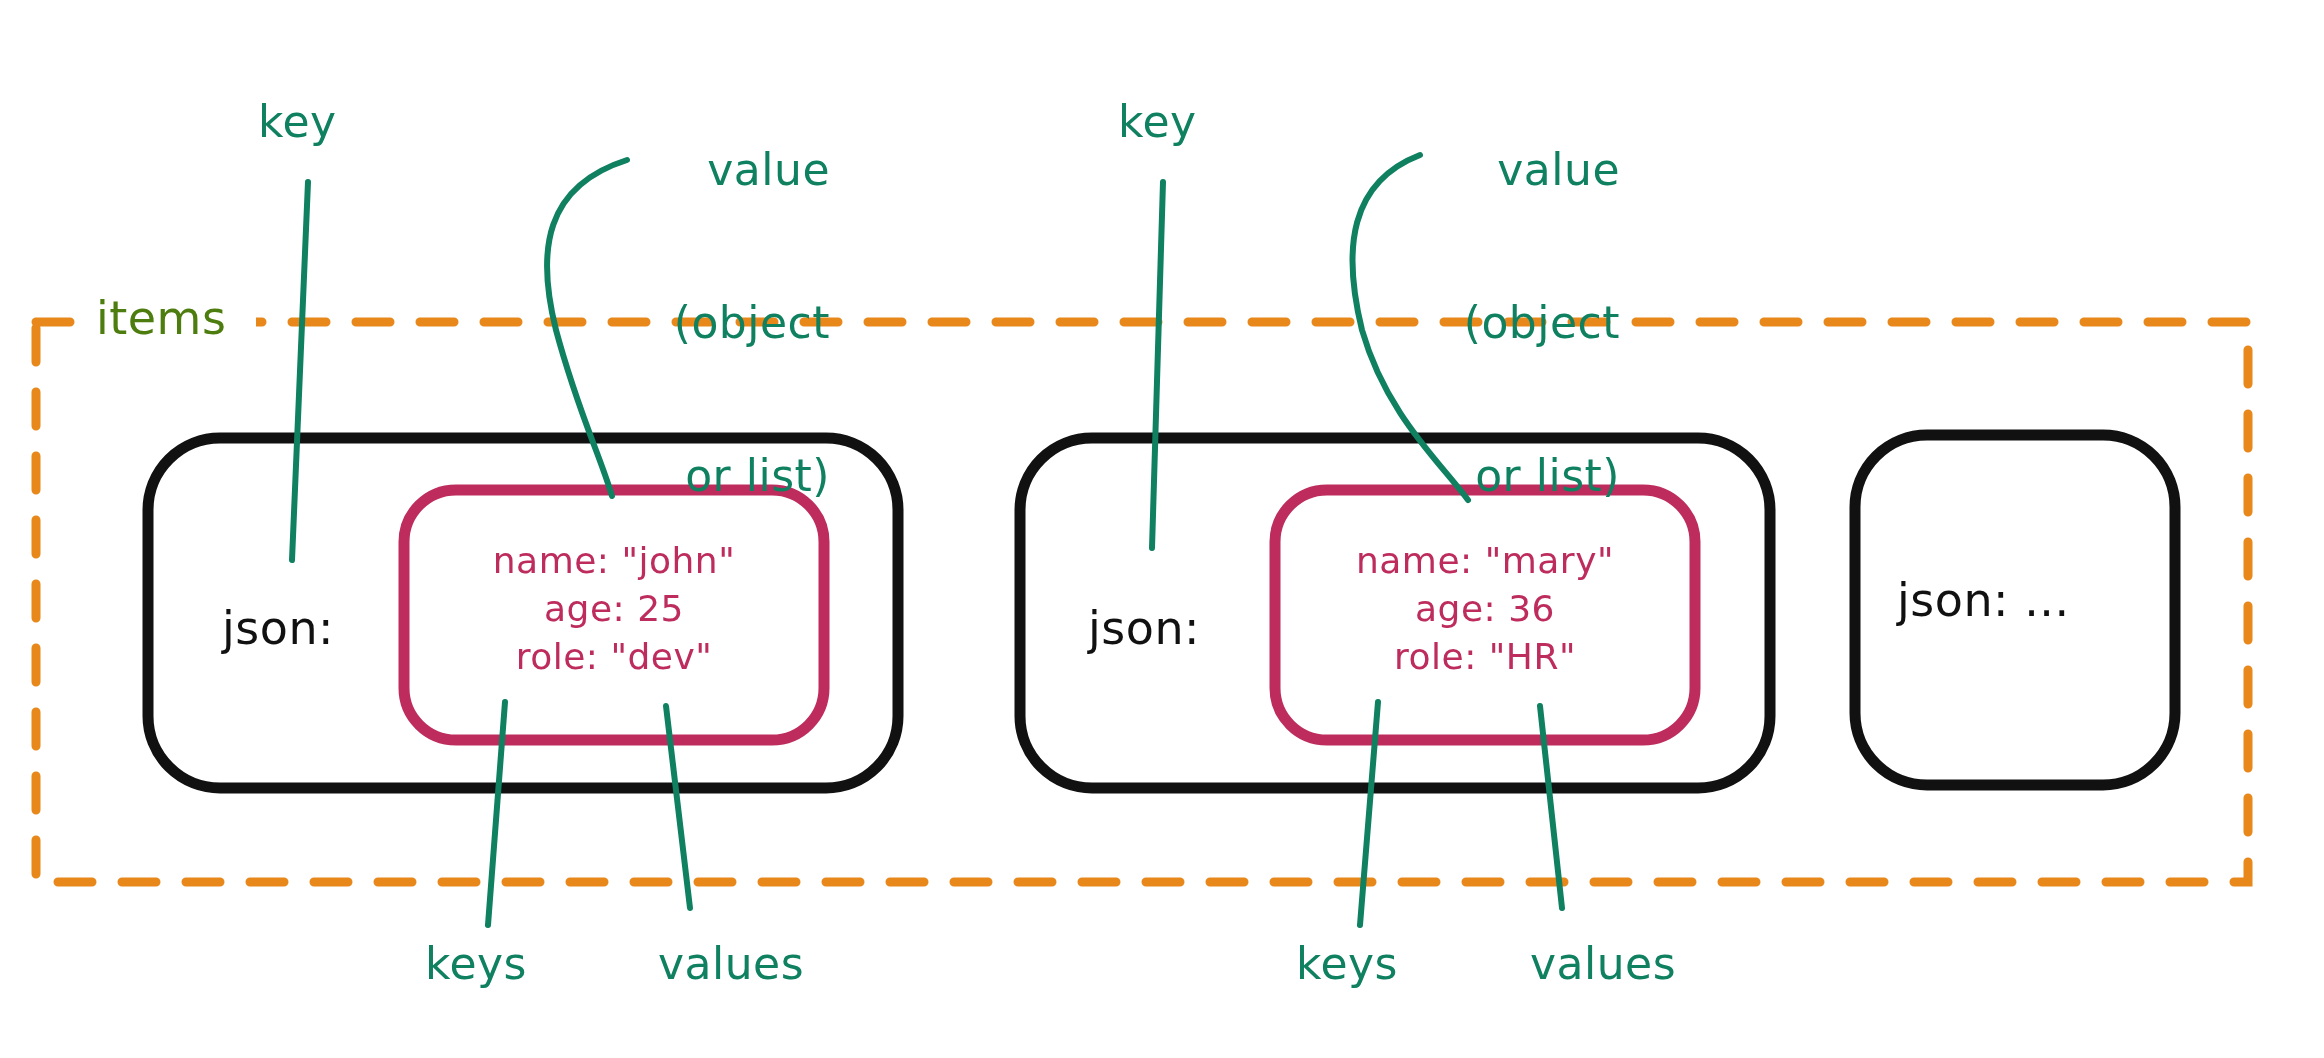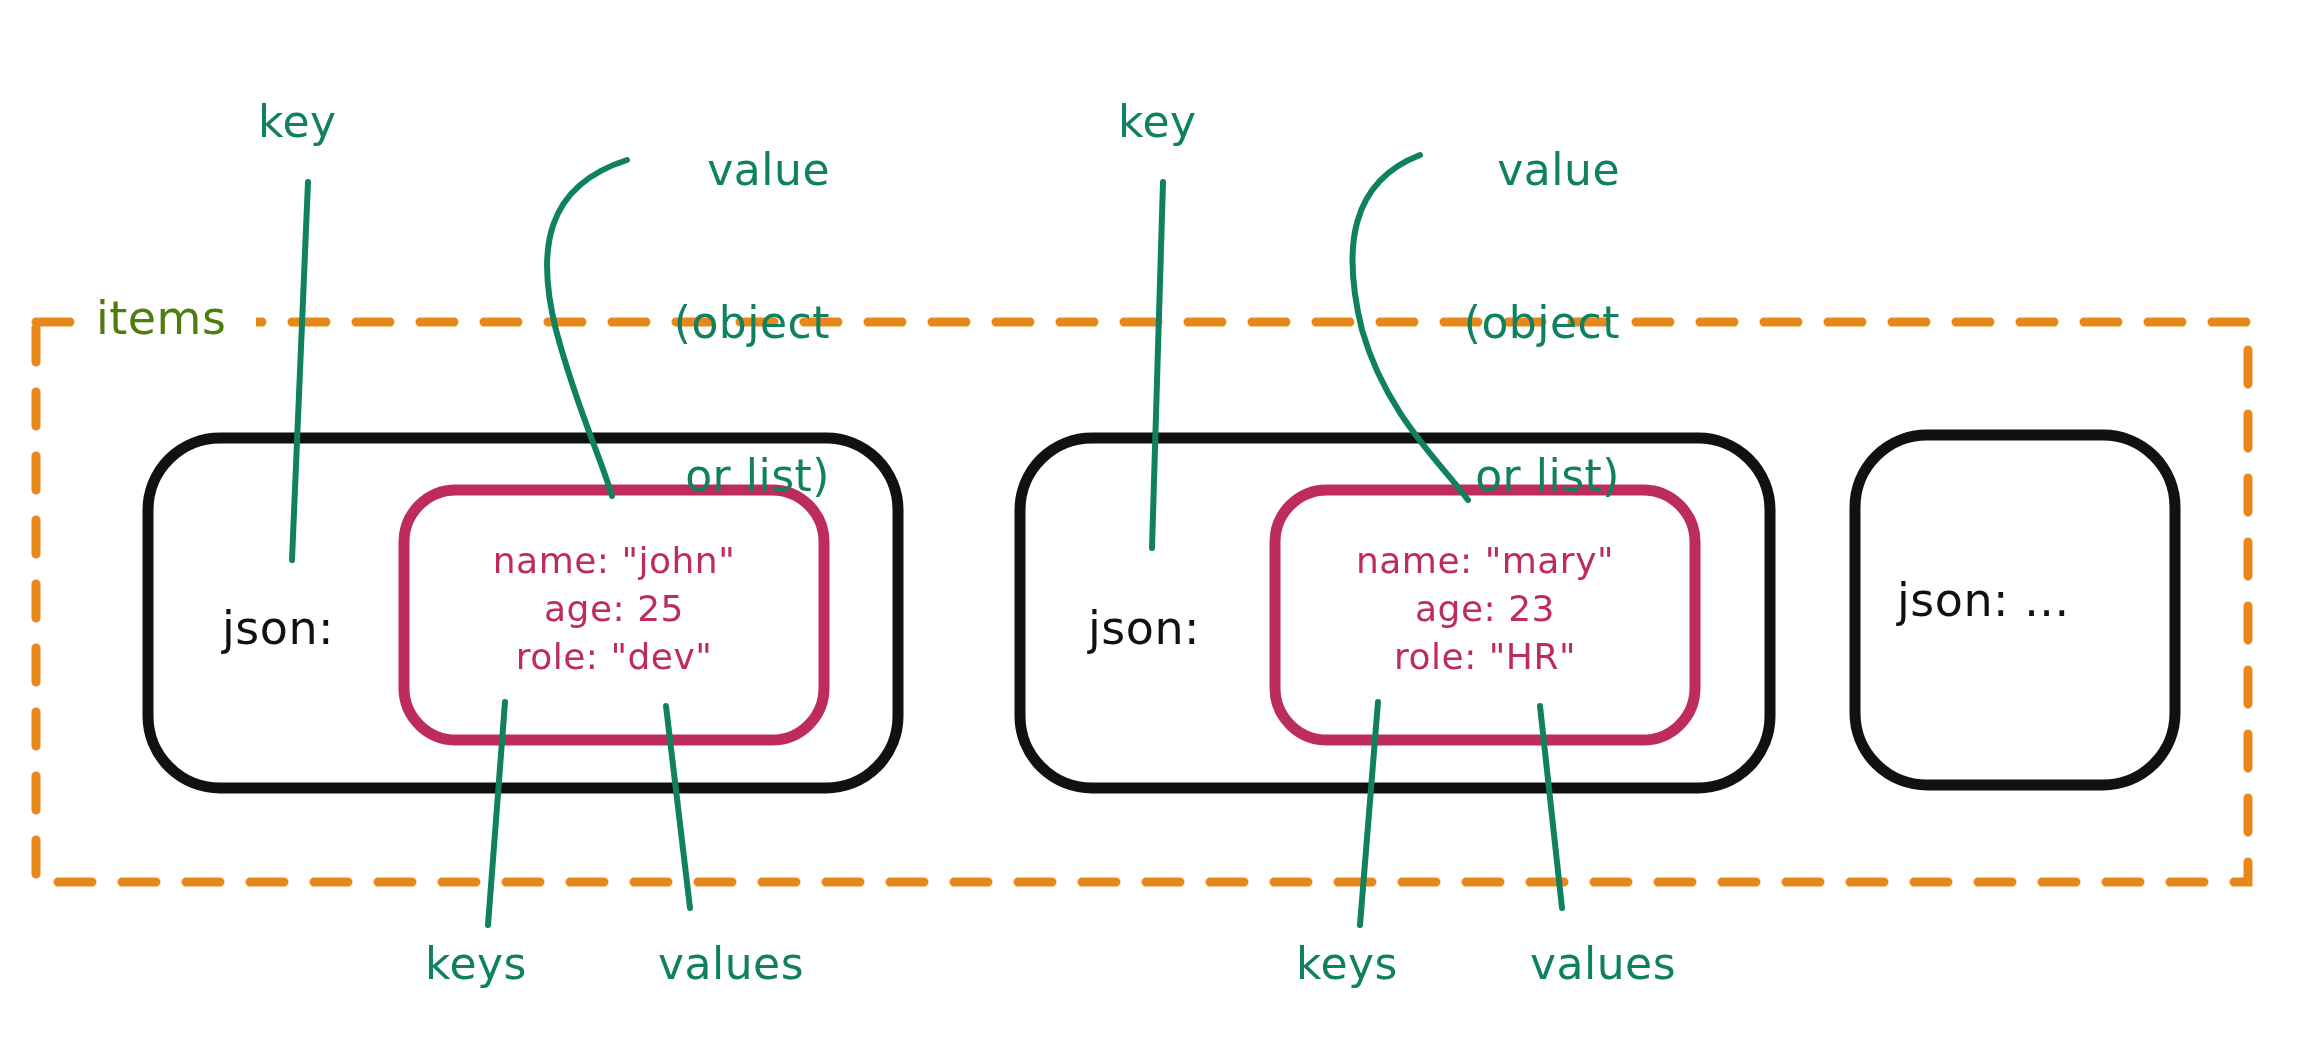--- a/index.html
+++ b/index.html
@@ -136,19 +136,19 @@
   </div>
 
   <div class="lbl lbl-green" style="left:1296px; top:938px;">keys</div>
 
   <div class="lbl lbl-green" style="left:1530px; top:938px;">values</div>
 
   <div class="lbl lbl-black" style="left:1088px; top:586px;">json:</div>
 
   <div class="lbl lbl-pink json-rows" style="left:1275px; top:540px; width:420px;">
     <div class="json-row">name: "mary"</div>
-    <div class="json-row">age: 23</div>
+    <div class="json-row">age: 36</div>
     <div class="json-row">role: "HR"</div>
   </div>
 
   <div class="lbl lbl-black" style="left:1897px; top:558px;">json: ...</div>
 
 </div>
 
 </body></html>

